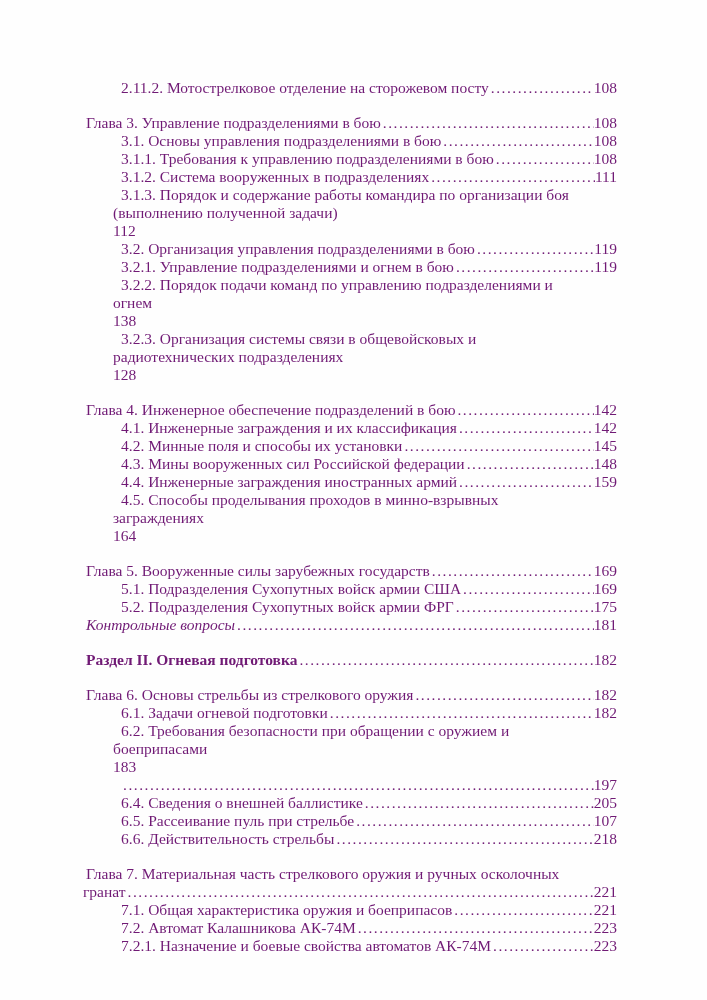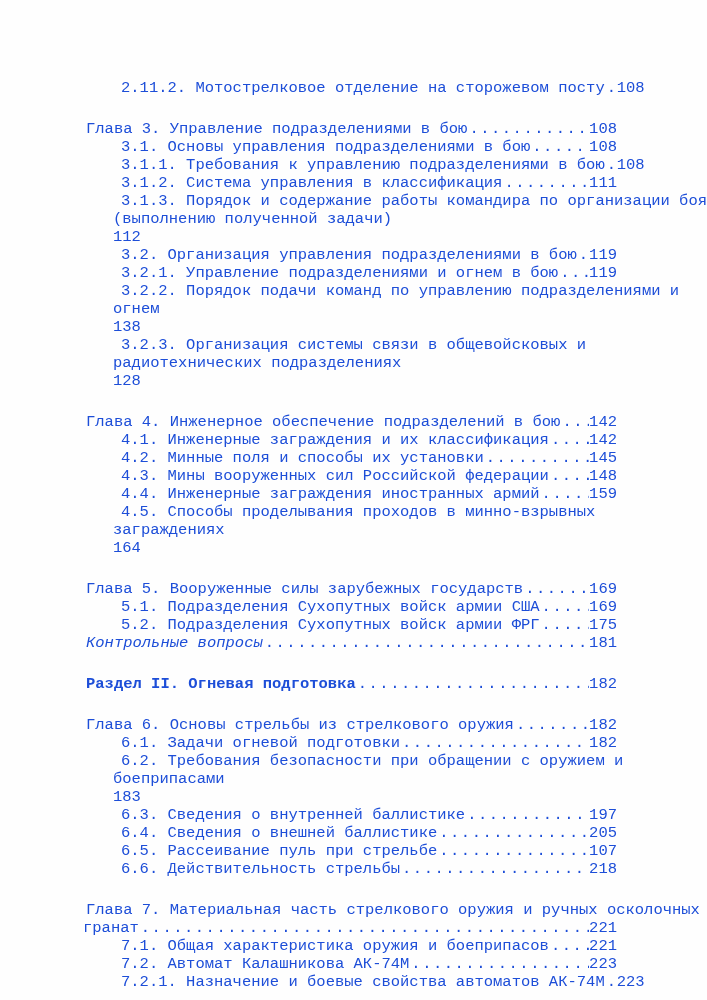--- a/index.html
+++ b/index.html
@@ -6,32 +6,32 @@
     margin: 0;
     padding: 0;
     background: #ffffff;
   }
   .page {
     position: relative;
     width: 707px;
     height: 1000px;
     background: #fefefe;
     overflow: hidden;
-    font-family: Liberation Mono, monospace;
-    color: #1d4ed8;
+    font-family: Liberation Serif, serif;
+    color: #701a75;
   }
   .toc {
     position: absolute;
     left: 83px;
     top: 79px;
     width: 534px;
     font-size: 15.5px;
     line-height: 18px;
   }
-  .entry.gap { margin-top: 23px; }
+  .entry.gap { margin-top: 17px; }
   .line {
     display: flex;
     align-items: baseline;
     min-width: 0;
   }
   .ind0 > .line { padding-left: 3px; }
   .ind0 > .line.cont { padding-left: 0; }
   .ind1 > .line { padding-left: 38px; }
   .ind1 > .line.cont { padding-left: 28px; flex-direction: column; }
   .t { white-space: nowrap; }
@@ -79,21 +79,21 @@
       </div>
       <div class="entry ind1">
         <div class="line">
           <span class="t">3.1.1. Требования к управлению подразделениями в бою</span>
           <span class="leader"></span>
           <span class="pg">108</span>
         </div>
       </div>
       <div class="entry ind1">
         <div class="line">
-          <span class="t">3.1.2. Система управления в классификация</span>
+          <span class="t">3.1.2. Система вооруженных в подразделениях</span>
           <span class="leader"></span>
           <span class="pg">111</span>
         </div>
       </div>
       <div class="entry ind1">
         <div class="line">
           <span class="t">3.1.3. Порядок и содержание работы командира по организации боя</span>
         </div>
         <div class="line cont">
           <span class="t">(выполнению полученной задачи)</span>
@@ -234,21 +234,20 @@
           <span class="t">6.2. Требования безопасности при обращении с оружием и</span>
         </div>
         <div class="line cont">
           <span class="t">боеприпасами</span>
           <span class="leader"></span>
           <span class="pg">183</span>
         </div>
       </div>
       <div class="entry ind1">
         <div class="line">
-          <span class="t">6.3. Сведения о внутренней баллистике</span>
           <span class="leader"></span>
           <span class="pg">197</span>
         </div>
       </div>
       <div class="entry ind1">
         <div class="line">
           <span class="t">6.4. Сведения о внешней баллистике</span>
           <span class="leader"></span>
           <span class="pg">205</span>
         </div>

